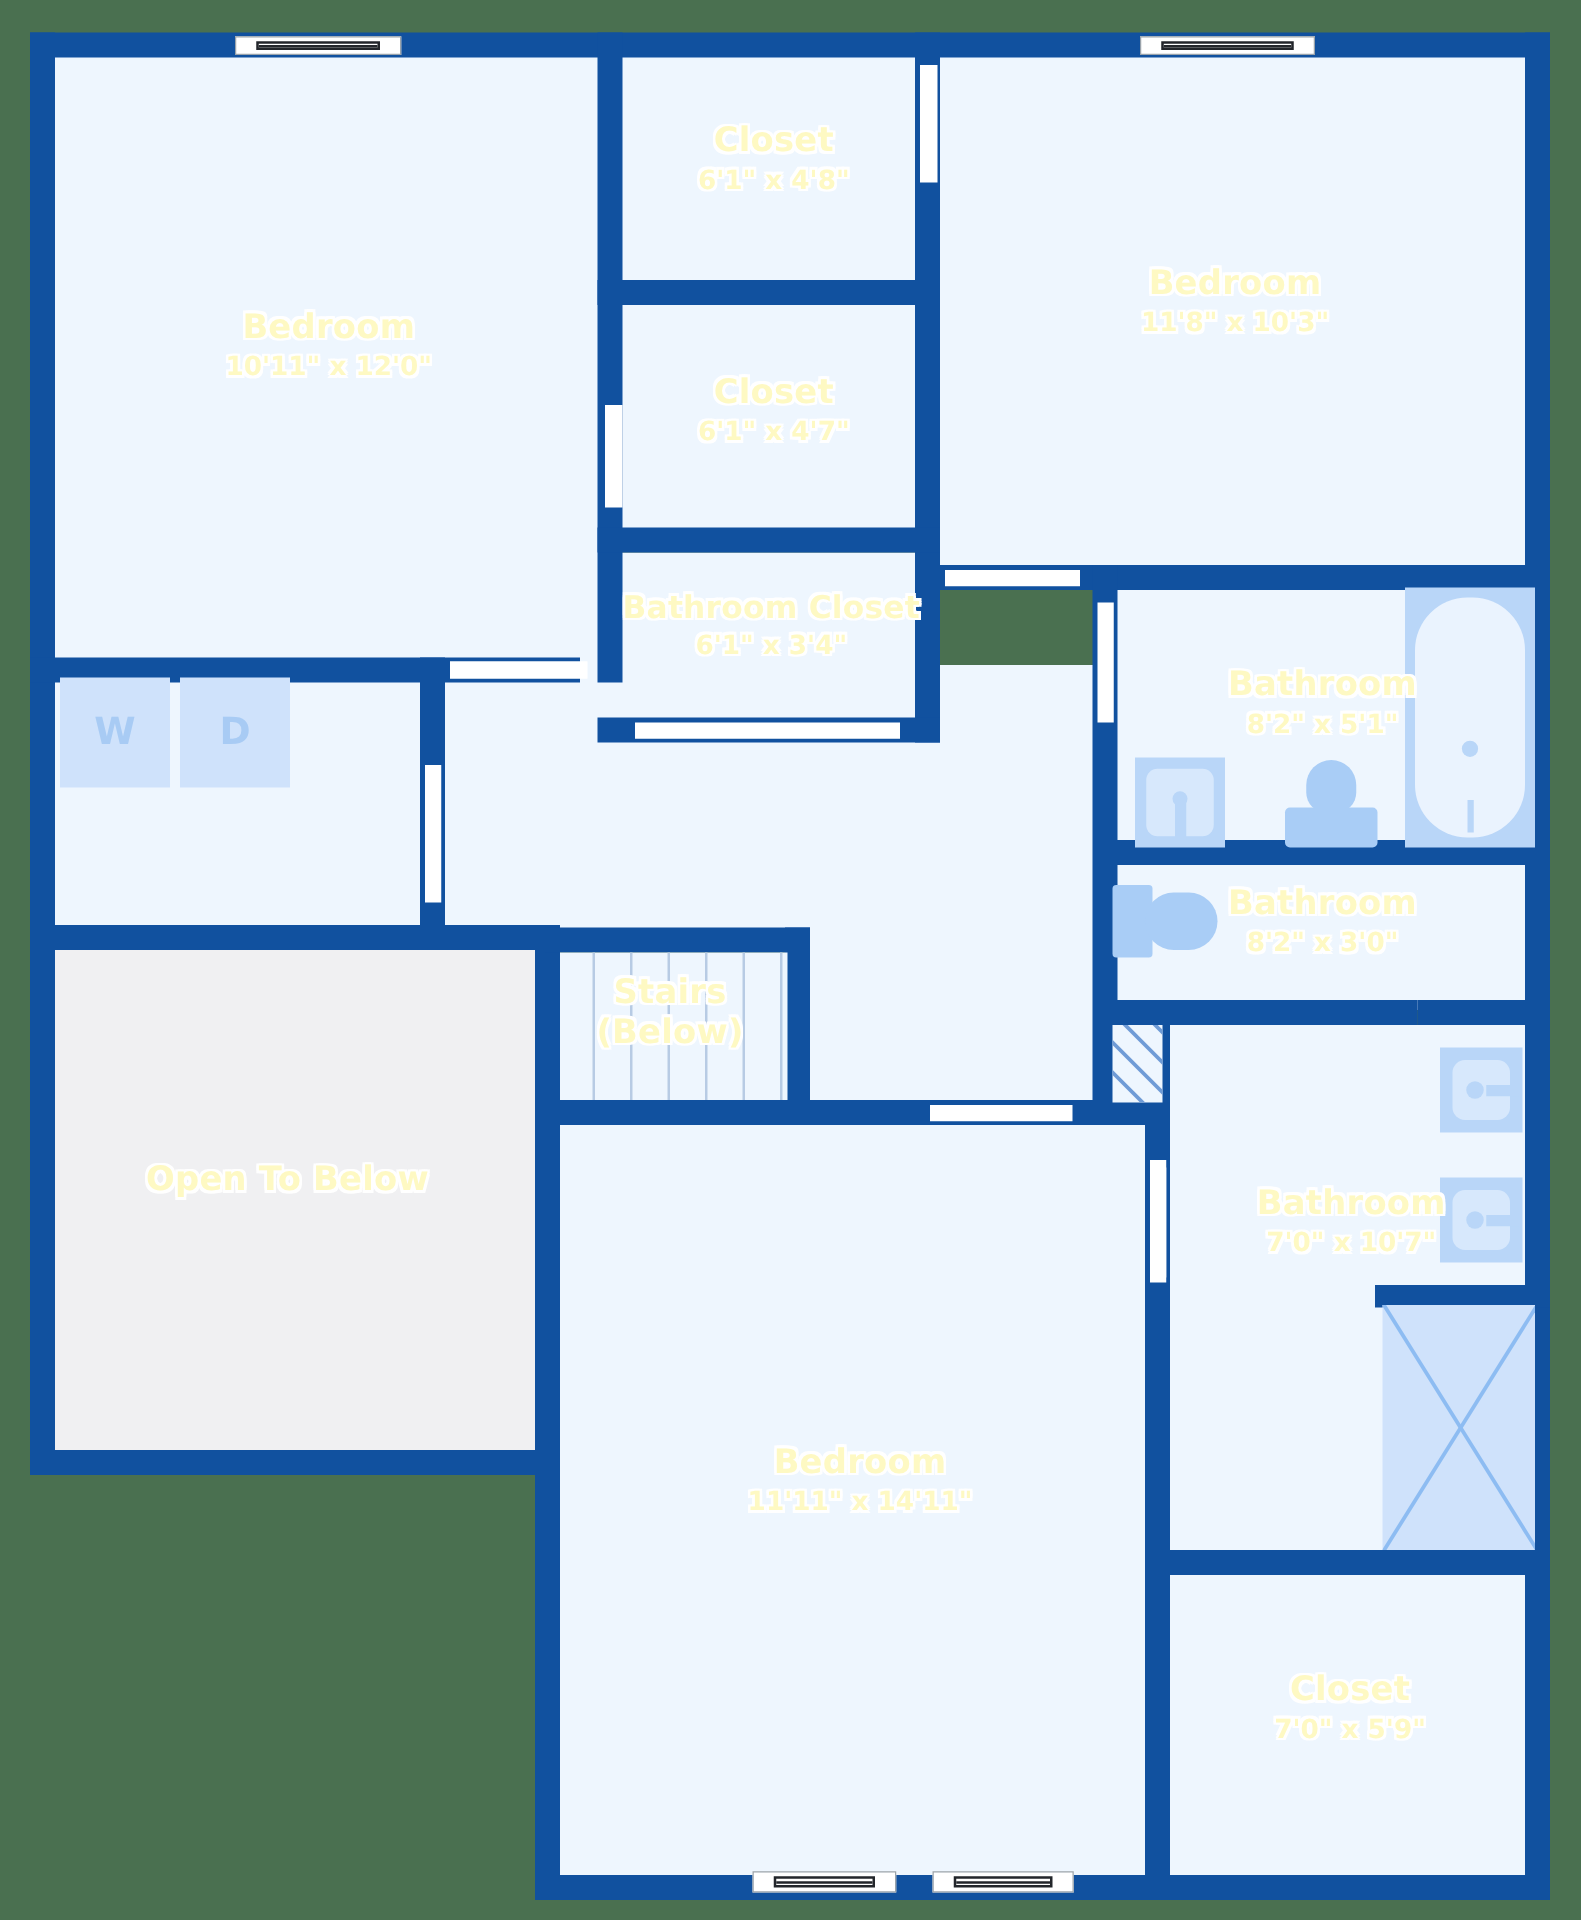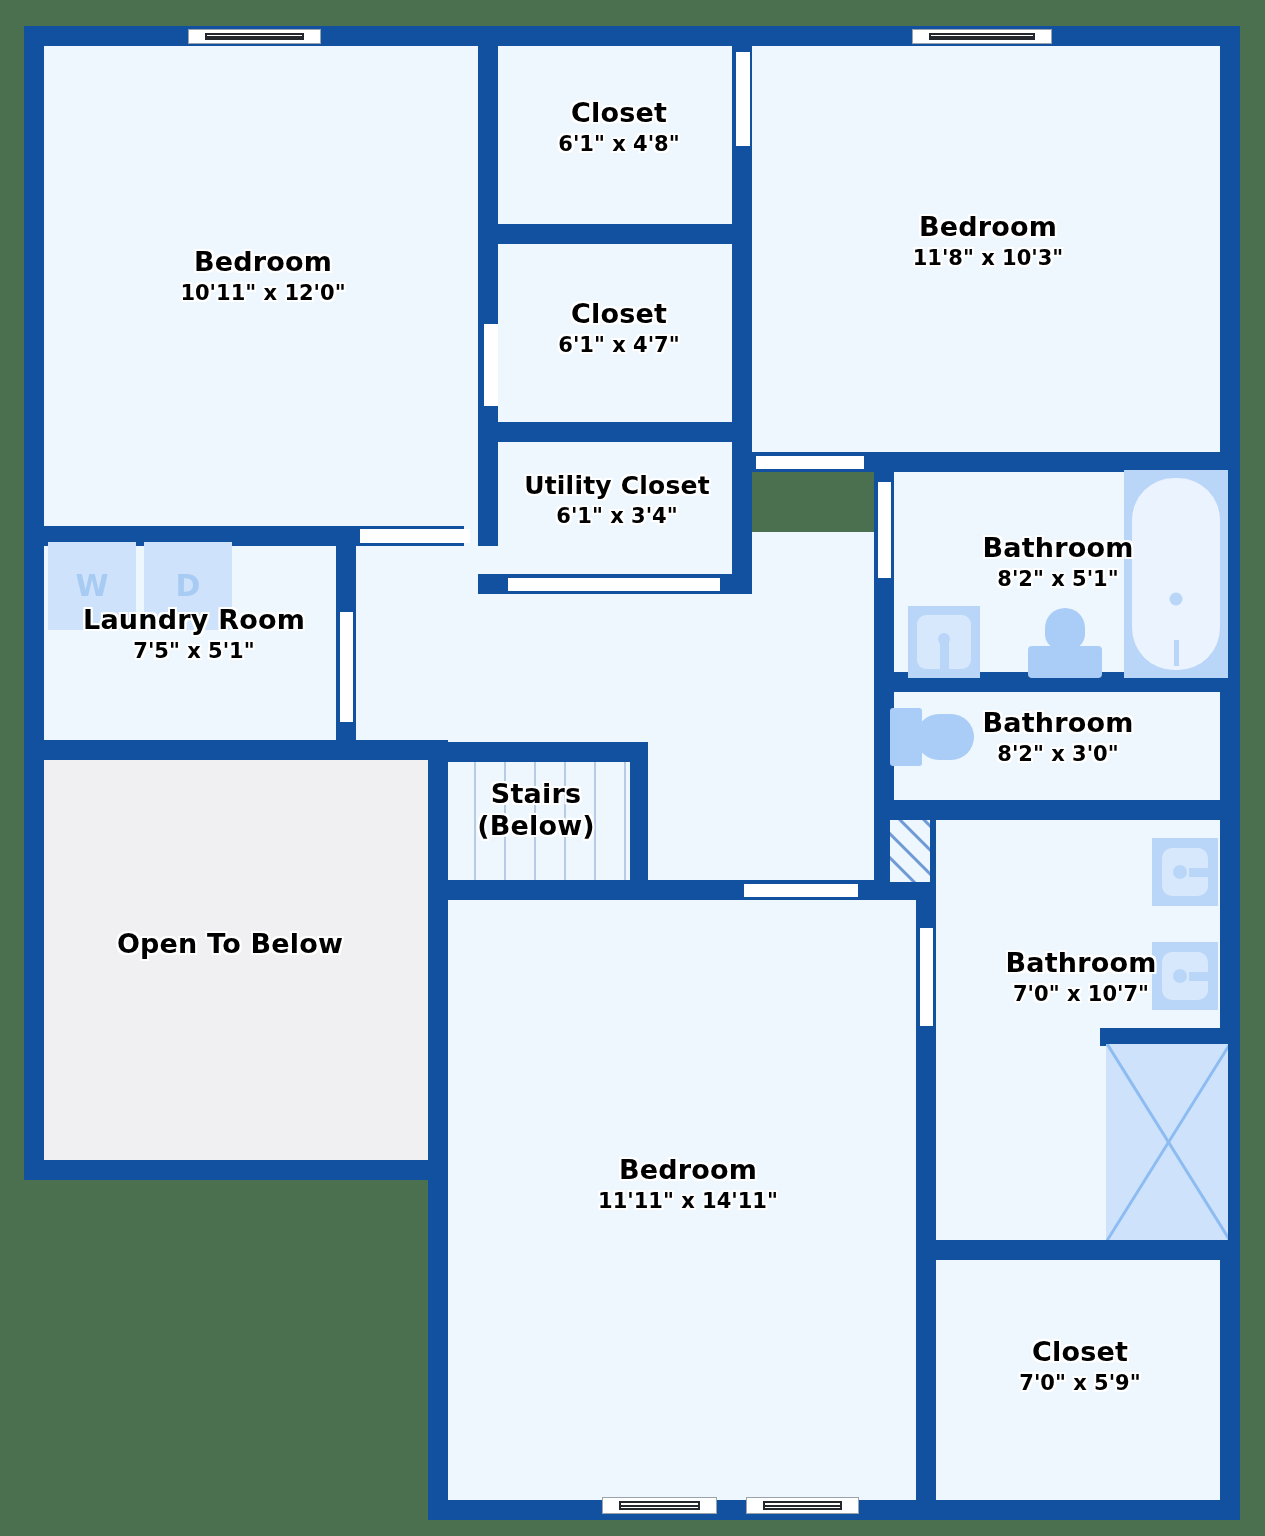--- a/index.html
+++ b/index.html
@@ -26,21 +26,21 @@
   }
   .room.open-below { background: #f0f0f2; }
   .wall {
     position: absolute;
     background: #11519f;
     box-sizing: border-box;
   }
   .label {
     position: absolute;
     text-align: center;
-    color: #000000;
+    color: #fef9c3;
     pointer-events: none;
     white-space: nowrap;
     transform: translateX(-50%);
   }
   .label .name {
     font-size: 27px;
     font-weight: 700;
     line-height: 1.18;
     letter-spacing: .2px;
     text-shadow:
@@ -387,21 +387,21 @@
     <div class="name">Closet</div>
     <div class="dim">6'1" x 4'8"</div>
   </div>
 
   <div class="label" style="left:619px; top:298px;">
     <div class="name">Closet</div>
     <div class="dim">6'1" x 4'7"</div>
   </div>
 
   <div class="label sm" style="left:617px; top:471px;">
-    <div class="name">Utility Closet</div>
+    <div class="name">Bathroom Closet</div>
     <div class="dim">6'1" x 3'4"</div>
   </div>
 
   <div class="label" style="left:988px; top:211px;">
     <div class="name">Bedroom</div>
     <div class="dim">11'8" x 10'3"</div>
   </div>
 
   <div class="label" style="left:1058px; top:532px;">
     <div class="name">Bathroom</div>
@@ -411,24 +411,20 @@
   <div class="label" style="left:1058px; top:707px;">
     <div class="name">Bathroom</div>
     <div class="dim">8'2" x 3'0"</div>
   </div>
 
   <div class="label" style="left:1081px; top:947px;">
     <div class="name">Bathroom</div>
     <div class="dim">7'0" x 10'7"</div>
   </div>
 
-  <div class="label" style="left:194px; top:604px;">
-    <div class="name">Laundry Room</div>
-    <div class="dim">7'5" x 5'1"</div>
-  </div>
 
   <div class="label" style="left:230px; top:928px;">
     <div class="name">Open To Below</div>
   </div>
 
   <div class="label" style="left:536px; top:778px;">
     <div class="name">Stairs</div>
     <div class="name">(Below)</div>
   </div>
 

